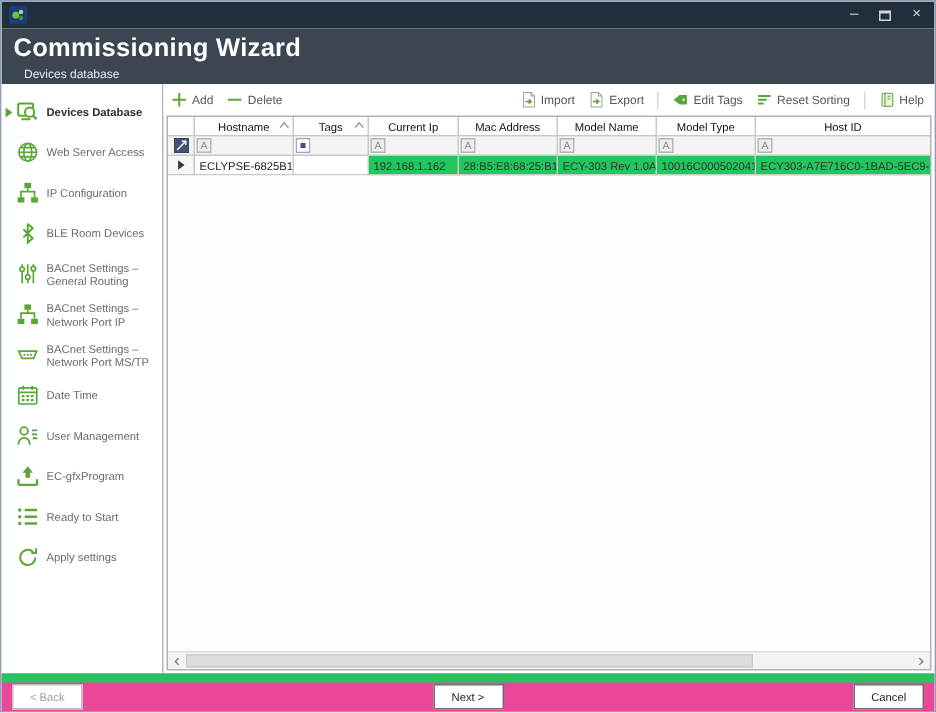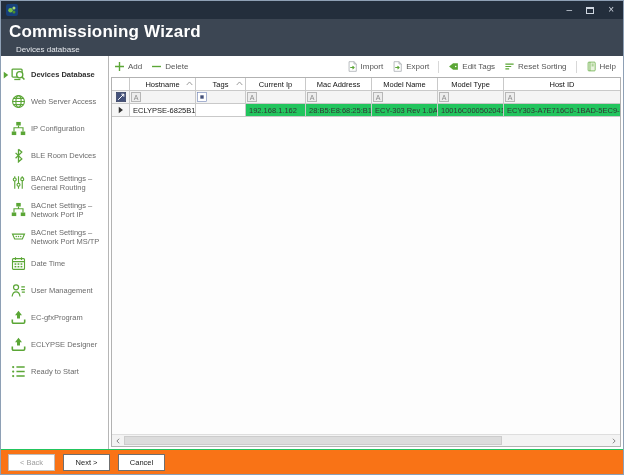--- a/index.html
+++ b/index.html
@@ -57,21 +57,21 @@
   .sel{justify-content:center;background:#f6f6f6;}
   .sel svg{width:6px;height:8px;display:block;}
   .grid-fill{flex:1;background:#fdfdfd;}
   
   .hscroll{height:12px;flex:none;display:flex;align-items:stretch;background:#f3f3f3;border-top:1px solid #dedede;}
   .hs-arrow{width:12px;flex:none;display:flex;align-items:center;justify-content:center;cursor:pointer;}
   .hs-arrow svg{width:6px;height:6px;display:block;}
   .hs-track{flex:1;position:relative;}
   .hs-thumb{position:absolute;left:0;top:1px;bottom:1px;width:78%;background:#dcdcdc;border:1px solid #cccccc;cursor:grab;}
   
-  .footer{height:25px;flex:none;background:#f97316;border-top:1px solid #22c55e;display:flex;align-items:center;justify-content:flex-start;gap:8px;padding:0 7px;}
+  .footer{height:25px;flex:none;background:#ec4899;border-top:6px solid #22c55e;display:flex;align-items:center;justify-content:space-between;gap:8px;padding:0 7px;}
   .btn{min-width:47px;height:17px;font-size:7.5px;font-family:"Liberation Sans",sans-serif;display:flex;align-items:center;justify-content:center;border:1px solid #6f6f6f;background:#fff;color:#1a1a1a;cursor:pointer;}
   .btn.disabled{border-color:#bdbdbd;color:#9d9d9d;}
 </style>
 </head>
 <body>
 
 <div class="window">
 
   <div class="titlebar">
     <span class="app-icon">
@@ -218,41 +218,41 @@
               <path d="M8 0.8l3.7 4.7H9.6v3.6H6.4V5.5H4.3z" fill="currentColor"></path>
               <path d="M1.4 10.2v2.7a1.2 1.2 0 0 0 1.2 1.2h10.8a1.2 1.2 0 0 0 1.2-1.2v-2.7" fill="none" stroke="currentColor" stroke-width="1.7"></path>
             </svg>
           </span>
           <span class="sb-label">EC-gfxProgram</span>
         </div>
         <div class="sb-item">
           <span class="sb-arrow"></span>
           <span class="sb-icon">
             <svg viewBox="0 0 16 16">
-              <path d="M8 0.8l3.7 4.7H9.6v3.6H6.4V5.5H4.3z" fill="currentColor"></path>
-              <path d="M1.4 10.2v2.7a1.2 1.2 0 0 0 1.2 1.2h10.8a1.2 1.2 0 0 0 1.2-1.2v-2.7" fill="none" stroke="currentColor" stroke-width="1.7"></path>
-            </svg>
-          </span>
-          <span class="sb-label">ECLYPSE Designer</span>
-        </div>
-        <div class="sb-item">
-          <span class="sb-arrow"></span>
-          <span class="sb-icon">
-            <svg viewBox="0 0 16 16">
               <g stroke="currentColor" stroke-width="1.7" fill="none">
                 <path d="M5.8 3.2h8.8M5.8 8h8.8M5.8 12.8h8.8"></path>
               </g>
               <g fill="currentColor">
                 <circle cx="2.3" cy="3.2" r="1.2"></circle>
                 <circle cx="2.3" cy="8" r="1.2"></circle>
                 <circle cx="2.3" cy="12.8" r="1.2"></circle>
               </g>
             </svg>
           </span>
           <span class="sb-label">Ready to Start</span>
+        </div>
+        <div class="sb-item">
+          <span class="sb-arrow"></span>
+          <span class="sb-icon">
+            <svg viewBox="0 0 16 16" fill="none" stroke="currentColor" stroke-width="1.4">
+              <path d="M13.4 8.2a5.4 5.4 0 1 1-1.6-3.9"></path>
+              <path d="M13.9 1.6v3.4h-3.4"></path>
+            </svg>
+          </span>
+          <span class="sb-label">Apply settings</span>
         </div>
       </div>
     <div class="main">
       <div class="toolbar">
         <div class="tb-group">
             <span class="tb-btn">
               <span class="tb-icon">
                 <svg viewBox="0 0 16 16" stroke="currentColor" stroke-width="2" fill="none">
                   <path d="M8 1.5v13M1.5 8h13"></path>
                 </svg>

